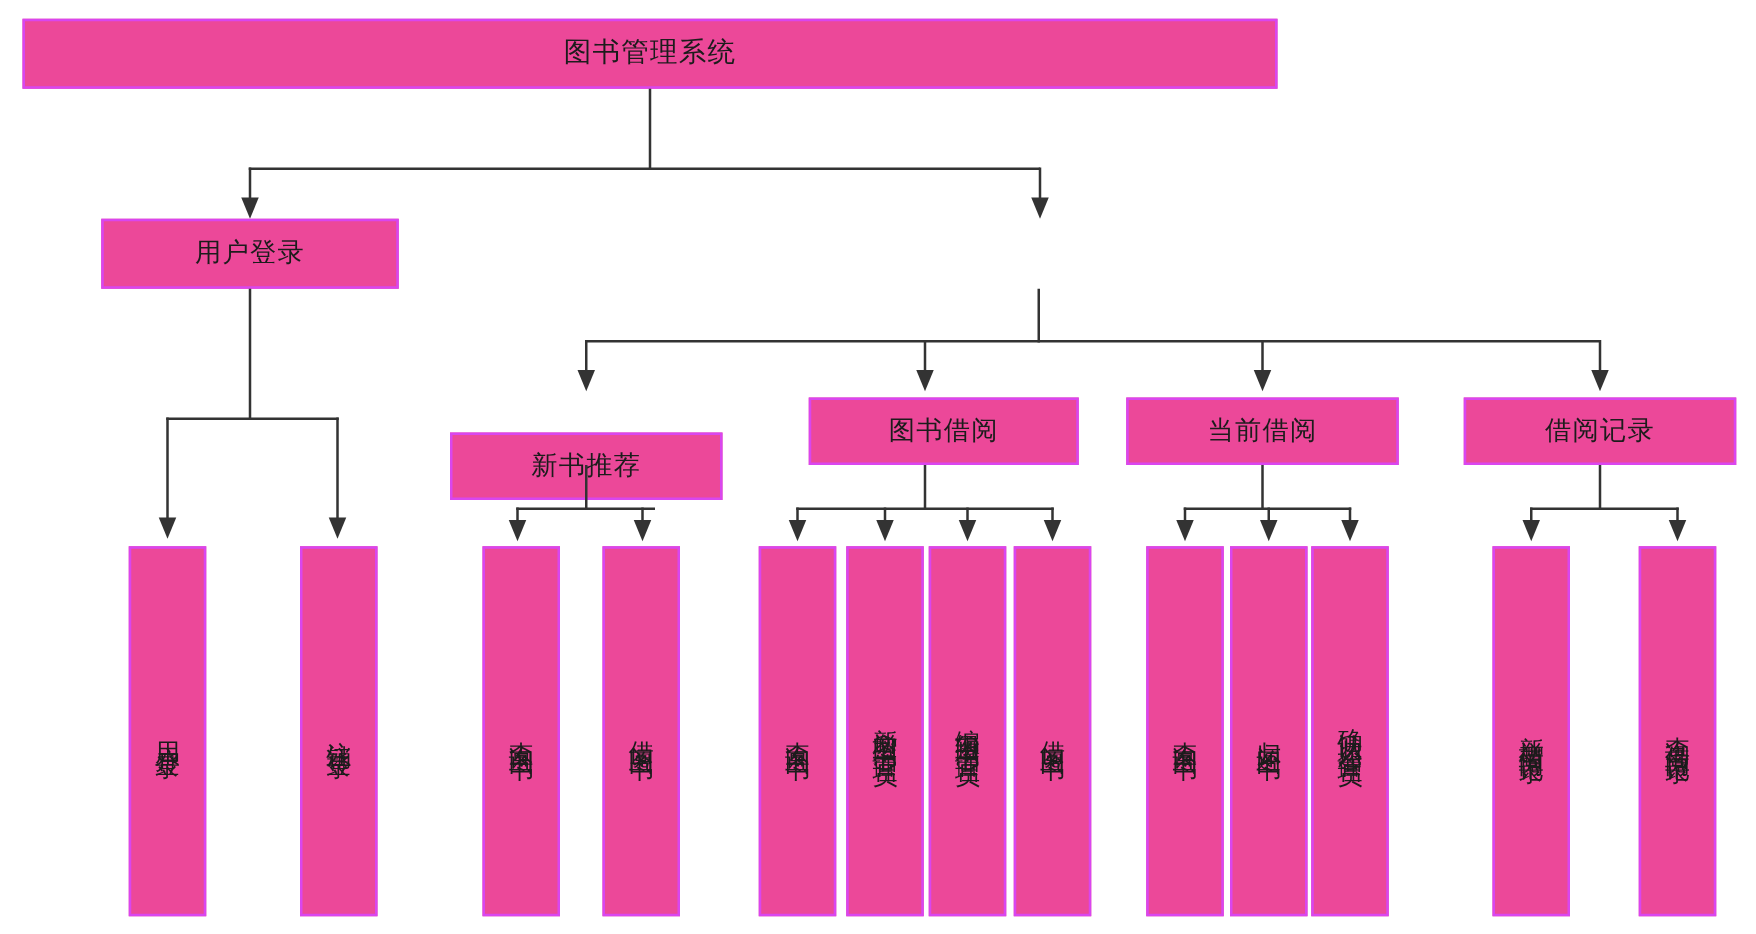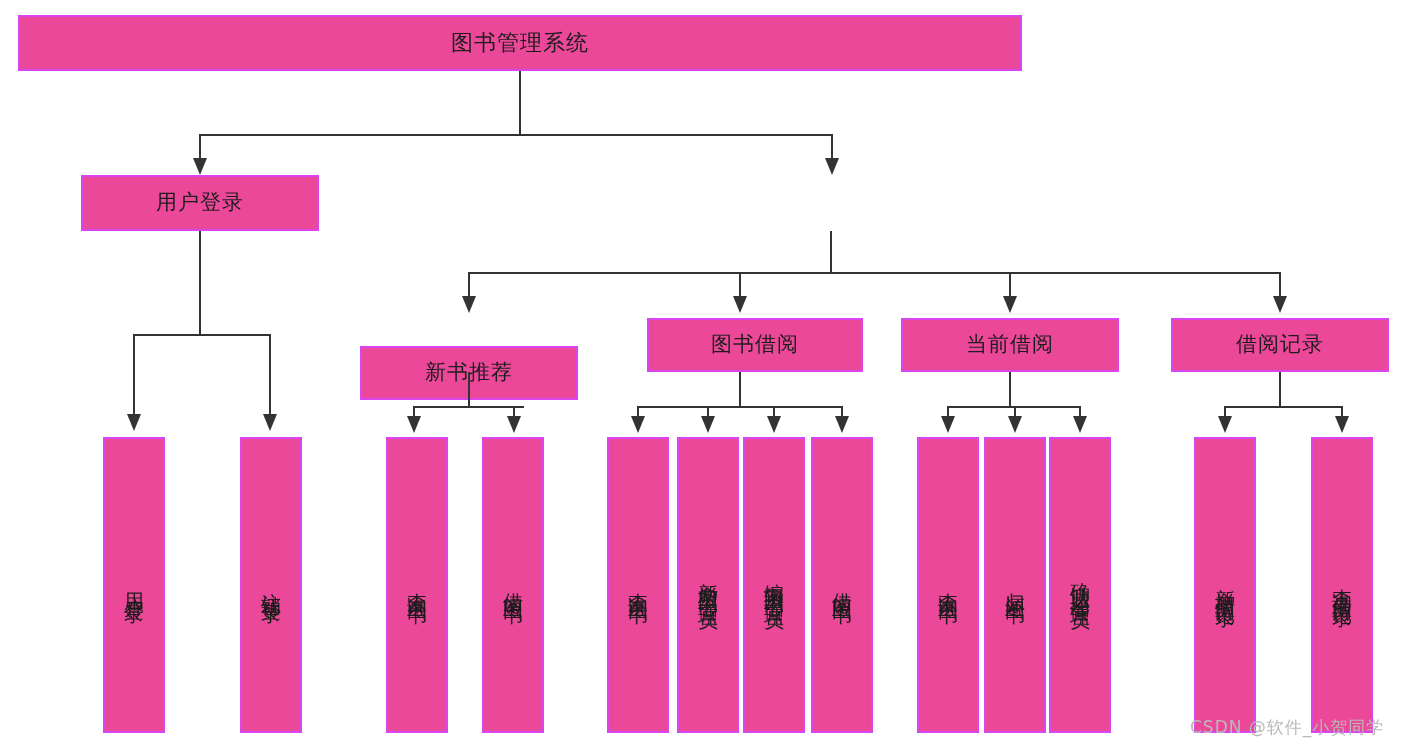--- a/index.html
+++ b/index.html
@@ -195,15 +195,14 @@
     <span class="lbl">确认归还（管理员）</span>
   </div>
 
   <div class="node vert" style="left:1194px;top:437px;width:62px;height:296px;">
     <span class="lbl">新增借阅记录</span>
   </div>
   <div class="node vert" style="left:1311px;top:437px;width:62px;height:296px;">
     <span class="lbl">查询借阅记录</span>
   </div>
 
-  <div class="watermark" style="left:1190px;top:716px;">CSDN @软件_小贺同学</div>
 
 </div>
 
 </body></html>

